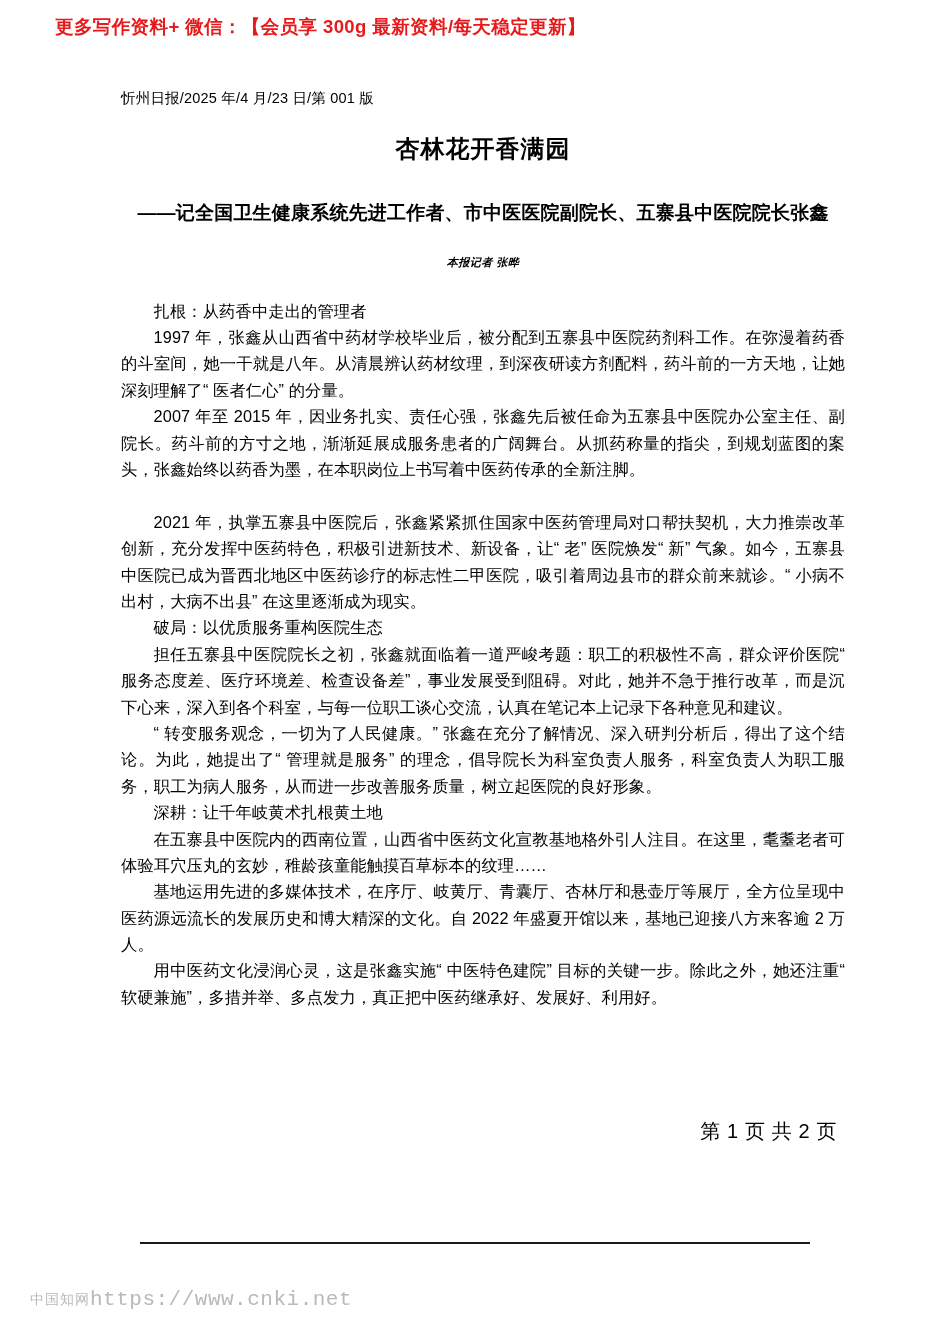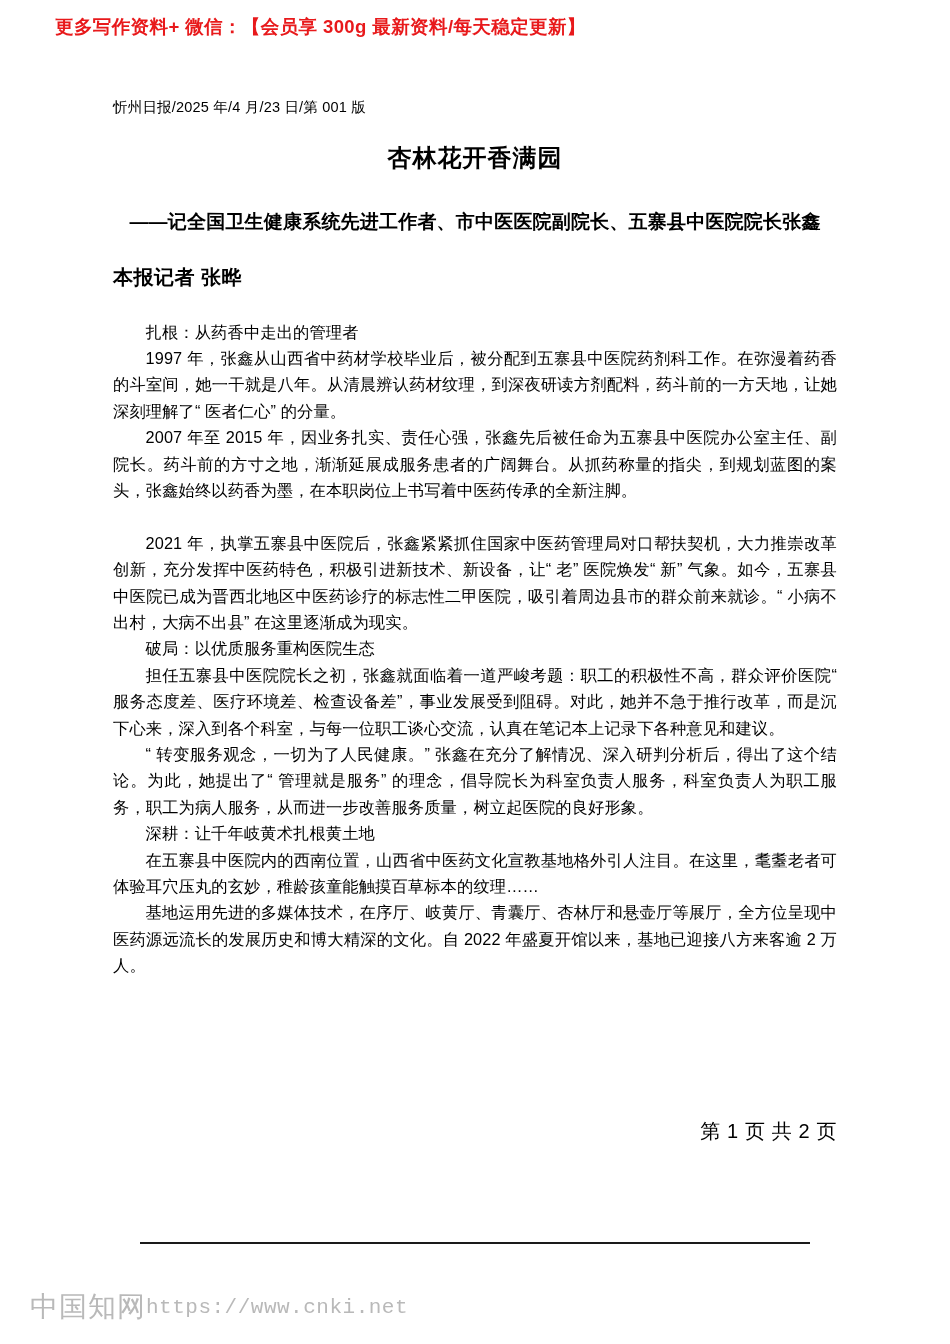--- a/index.html
+++ b/index.html
@@ -34,24 +34,23 @@
     font-weight: bold;
     color: #e8191b;
     letter-spacing: 0.4px;
     white-space: nowrap;
     line-height: 1.4;
   }
 
   
   .doc {
     position: absolute;
-    left: 113px;
+    left: 121px;
     top: 88px;
     width: 724px;
-    margin-top: 9px;
   }
 
   .source-line {
     font-size: 14.5px;
     line-height: 1.5;
     letter-spacing: 0.2px;
     margin-bottom: 22px;
   }
 
   .doc-title {
@@ -66,24 +65,26 @@
   .doc-subtitle {
     text-align: center;
     font-size: 19px;
     font-weight: bold;
     line-height: 1.65;
     margin: 32px 0 0 0;
     letter-spacing: 0.2px;
   }
 
   .doc-byline {
-    font-size: 20px;
+    text-align: center;
+    font-size: 11px;
     font-weight: bold;
     margin: 26px 0 0 0;
     letter-spacing: 0.5px;
+    font-style: italic;
   }
 
   .body-text {
     margin-top: 28px;
   }
 
   .body-text p {
     margin: 0;
     font-size: 16.3px;
     line-height: 1.62;
@@ -120,21 +121,21 @@
   
   .watermark {
     position: absolute;
     left: 30px;
     top: 1288px;
     display: flex;
     align-items: center;
     color: #b9b9b9;
   }
   .watermark-brand {
-    font-size: 28px;
+    font-size: 14px;
     letter-spacing: 1px;
     font-family: Liberation Sans, sans-serif;
   }
   .watermark-url {
     font-size: 21px;
     letter-spacing: 0.5px;
     font-family: "Liberation Mono", "DejaVu Sans Mono", monospace;
   }
 </style>
 </head>
@@ -158,20 +159,21 @@
       <p>扎根：从药香中走出的管理者</p>
       <p>1997 年，张鑫从山西省中药材学校毕业后，被分配到五寨县中医院药剂科工作。在弥漫着药香的斗室间，她一干就是八年。从清晨辨认药材纹理，到深夜研读方剂配料，药斗前的一方天地，让她深刻理解了“ 医者仁心” 的分量。</p>
       <p>2007 年至 2015 年，因业务扎实、责任心强，张鑫先后被任命为五寨县中医院办公室主任、副院长。药斗前的方寸之地，渐渐延展成服务患者的广阔舞台。从抓药称量的指尖，到规划蓝图的案头，张鑫始终以药香为墨，在本职岗位上书写着中医药传承的全新注脚。</p>
       <p class="spaced-before">2021 年，执掌五寨县中医院后，张鑫紧紧抓住国家中医药管理局对口帮扶契机，大力推崇改革创新，充分发挥中医药特色，积极引进新技术、新设备，让“ 老” 医院焕发“ 新” 气象。如今，五寨县中医院已成为晋西北地区中医药诊疗的标志性二甲医院，吸引着周边县市的群众前来就诊。“ 小病不出村，大病不出县” 在这里逐渐成为现实。</p>
       <p>破局：以优质服务重构医院生态</p>
       <p>担任五寨县中医院院长之初，张鑫就面临着一道严峻考题：职工的积极性不高，群众评价医院“ 服务态度差、医疗环境差、检查设备差”，事业发展受到阻碍。对此，她并不急于推行改革，而是沉下心来，深入到各个科室，与每一位职工谈心交流，认真在笔记本上记录下各种意见和建议。</p>
       <p>“ 转变服务观念，一切为了人民健康。” 张鑫在充分了解情况、深入研判分析后，得出了这个结论。为此，她提出了“ 管理就是服务” 的理念，倡导院长为科室负责人服务，科室负责人为职工服务，职工为病人服务，从而进一步改善服务质量，树立起医院的良好形象。</p>
       <p>深耕：让千年岐黄术扎根黄土地</p>
       <p>在五寨县中医院内的西南位置，山西省中医药文化宣教基地格外引人注目。在这里，耄耋老者可体验耳穴压丸的玄妙，稚龄孩童能触摸百草标本的纹理……</p>
       <p>基地运用先进的多媒体技术，在序厅、岐黄厅、青囊厅、杏林厅和悬壶厅等展厅，全方位呈现中医药源远流长的发展历史和博大精深的文化。自 2022 年盛夏开馆以来，基地已迎接八方来客逾 2 万人。</p>
+      <p>用中医药文化浸润心灵，这是张鑫实施“ 中医特色建院” 目标的关键一步。除此之外，她还注重“ 软硬兼施”，多措并举、多点发力，真正把中医药继承好、发展好、利用好。</p>
     </div>
 
   </div>
 
   <div class="page-footer">第 1 页 共 2 页</div>
 
   <div class="bottom-rule"></div>
 
   <div class="watermark">
     <span class="watermark-brand">中国知网</span>

